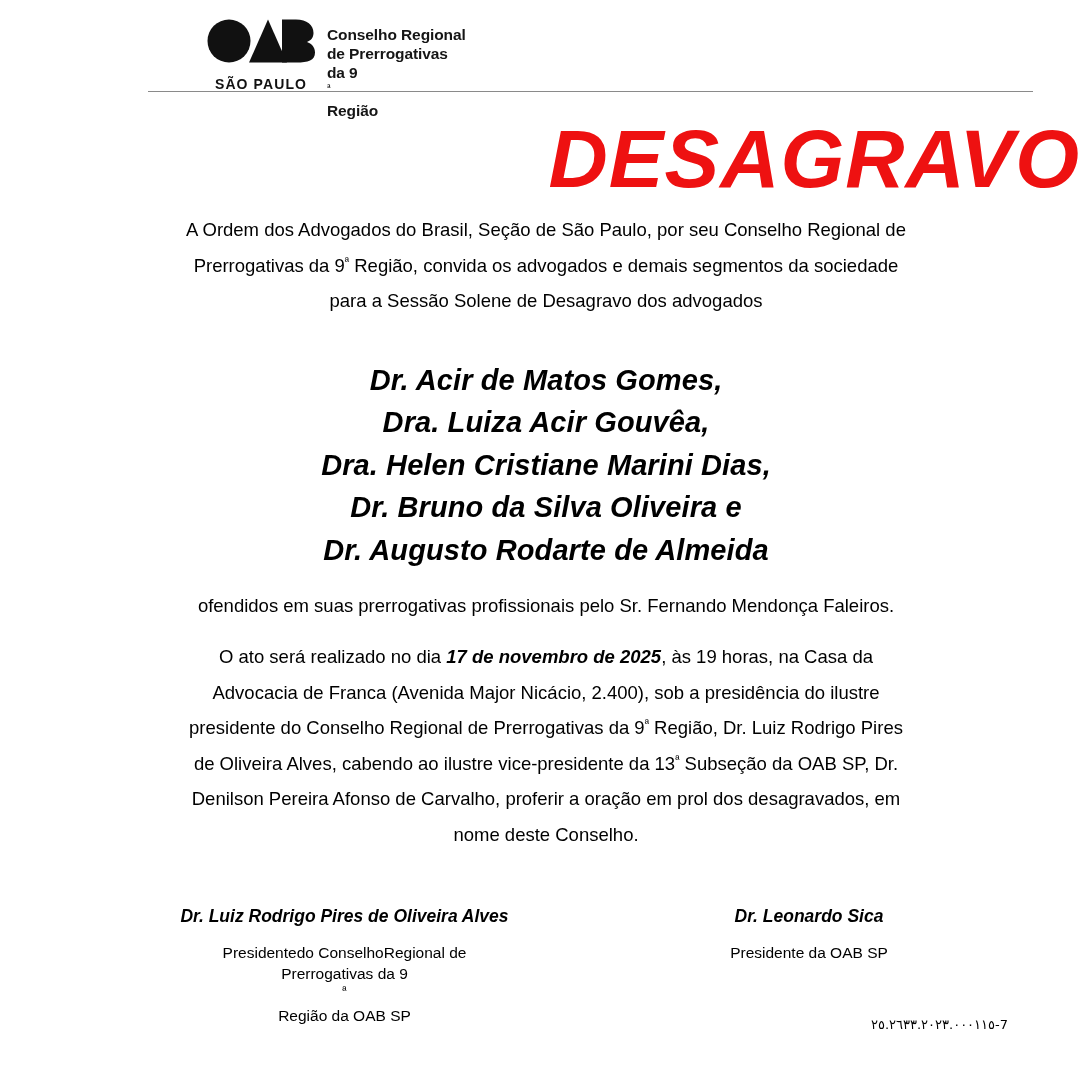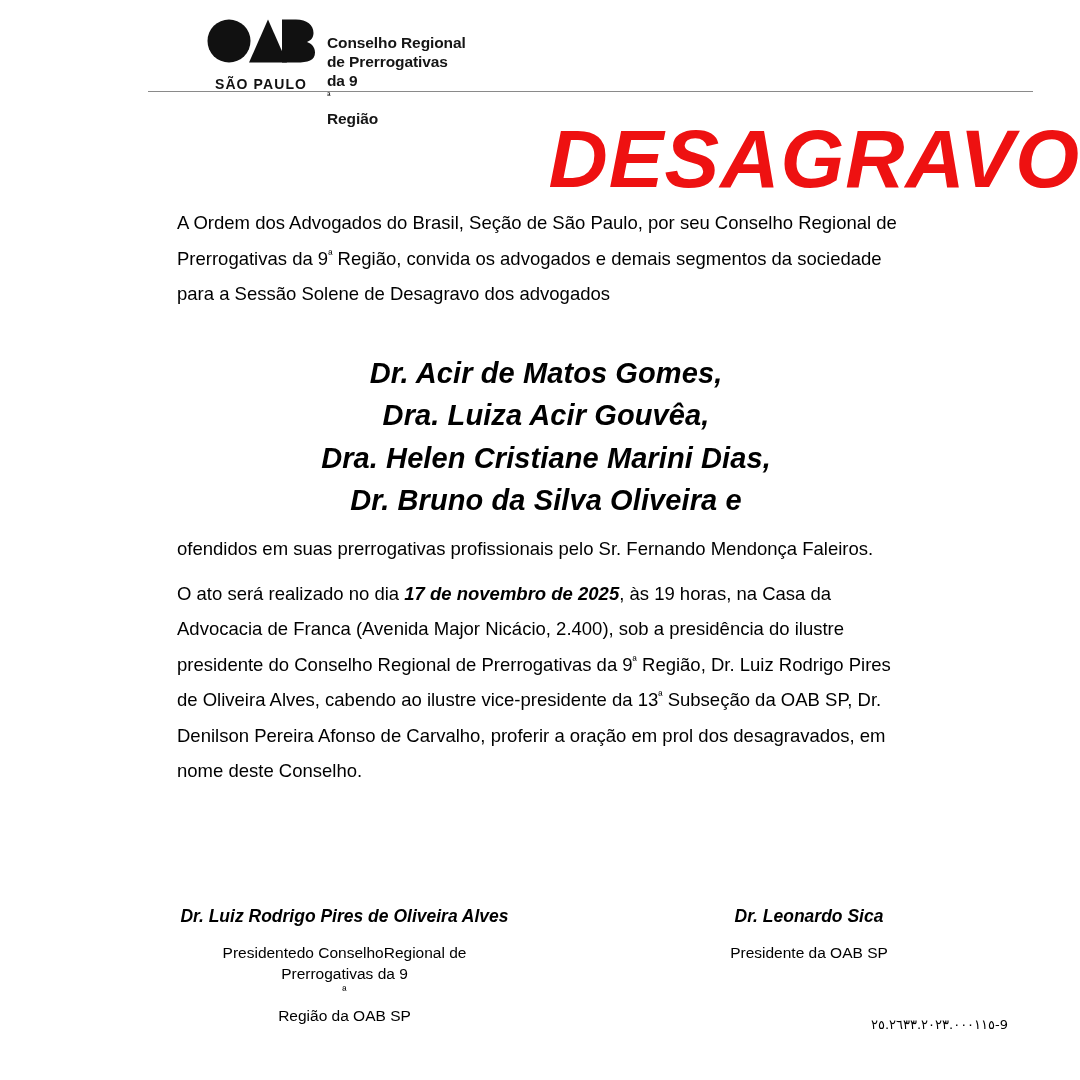--- a/index.html
+++ b/index.html
@@ -50,21 +50,21 @@
     font-family: "Liberation Sans", sans-serif;
     font-weight: bold;
     font-size: 14px;
     letter-spacing: 1.1px;
     color: #111111;
     margin-top: 9px;
     line-height: 1;
   }
   .logo-text {
     margin-left: 12px;
-    margin-top: 20px;
+    margin-top: 12px;
     font-family: "Liberation Sans", sans-serif;
     font-size: 15.5px;
     font-weight: bold;
     line-height: 1.22;
     color: #151515;
     letter-spacing: -0.1px;
   }
   .logo-text span { display: block; }
   .logo-text sup {
     font-size: 9.5px;
@@ -101,25 +101,25 @@
 
   
   .content {
     position: absolute;
     top: 196px;
     left: 168px;
     width: 756px;
   }
 
   p.para {
-    margin: 9px;
+    margin: 16px;
     font-size: 18.5px;
     line-height: 1.92;
     color: #000000;
-    text-align: left;
+    text-align: center;
   }
   p.para .emph {
     font-weight: bold;
     font-style: italic;
   }
   sup.ord {
     font-size: 11.5px;
     vertical-align: super;
     line-height: 0;
   }
@@ -216,20 +216,21 @@
 
   <div class="content">
 
     <p class="para para-intro"><span>A Ordem dos Advogados do Brasil, Seção de São Paulo, por seu Conselho Regional de Prerrogativas da 9</span><sup class="ord">ª</sup><span> Região, convida os advogados e demais segmentos da sociedade para a Sessão Solene de Desagravo dos advogados</span></p>
 
     <div class="names">
       <span class="name-line">Dr. Acir de Matos Gomes,</span>
       <span class="name-line">Dra. Luiza Acir Gouvêa,</span>
       <span class="name-line">Dra. Helen Cristiane Marini Dias,</span>
       <span class="name-line">Dr. Bruno da Silva Oliveira e</span>
+      <span class="name-line">Dr. Augusto Rodarte de Almeida</span>
     </div>
 
     <p class="para para-offended">ofendidos em suas prerrogativas profissionais pelo Sr. Fernando Mendonça Faleiros.</p>
 
     <p class="para para-main"><span>O ato será realizado no dia </span><span class="emph">17 de novembro de 2025</span><span>, às 19 horas, na Casa da Advocacia de Franca (Avenida Major Nicácio, 2.400), sob a presidência do ilustre presidente do Conselho Regional de Prerrogativas da 9</span><sup class="ord">ª</sup><span> Região, Dr. Luiz Rodrigo Pires de Oliveira Alves, cabendo ao ilustre vice-presidente da 13</span><sup class="ord">ª</sup><span> Subseção da OAB SP, Dr. Denilson Pereira Afonso de Carvalho, proferir a oração em prol dos desagravados, em nome deste Conselho.</span></p>
 
   </div>
 
   <div class="signatures">
 
@@ -243,15 +244,15 @@
 
     <div class="sig sig-right">
       <div class="sig-name">Dr. Leonardo Sica</div>
       <div class="sig-role">
         <span>Presidente da OAB SP</span>
       </div>
     </div>
 
   </div>
 
-  <div class="footer-code">٢٥.٢٦٣٣.٢٠٢٣.٠٠٠١١٥-9</div>
+  <div class="footer-code">٢٥.٢٦٣٣.٢٠٢٣.٠٠٠١١٥-7</div>
 
 </div>
 
 </body></html>

